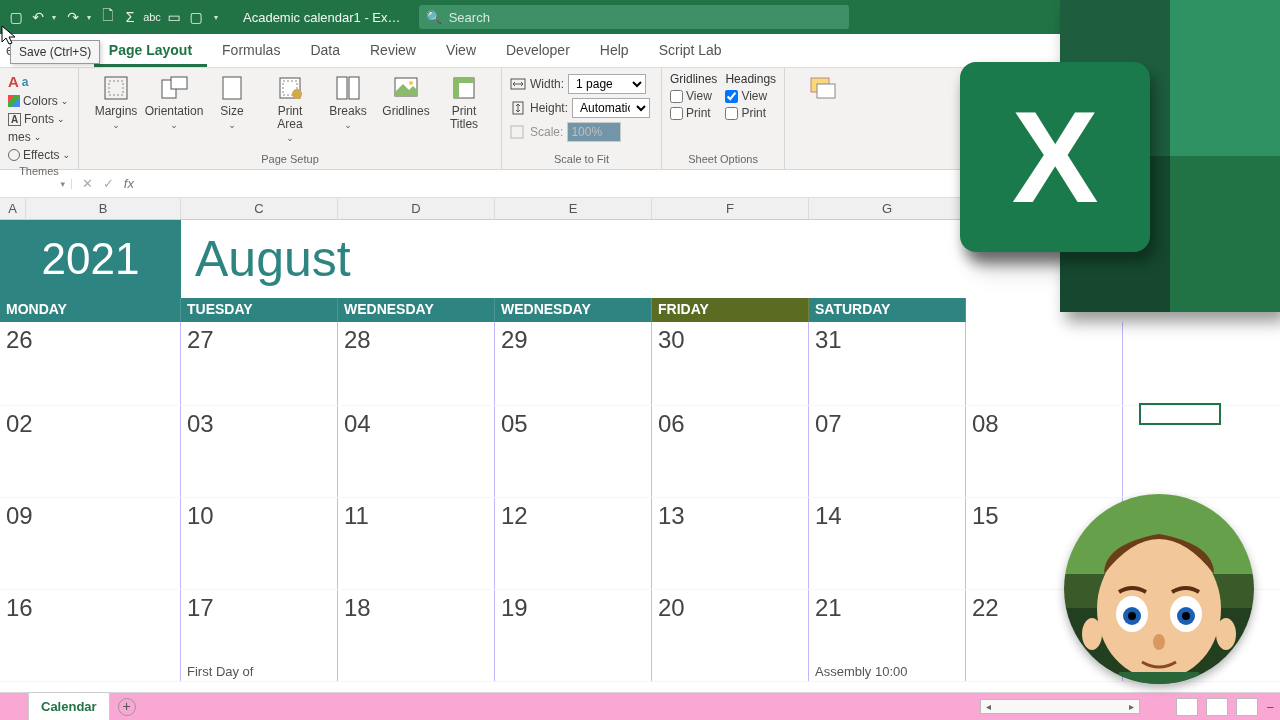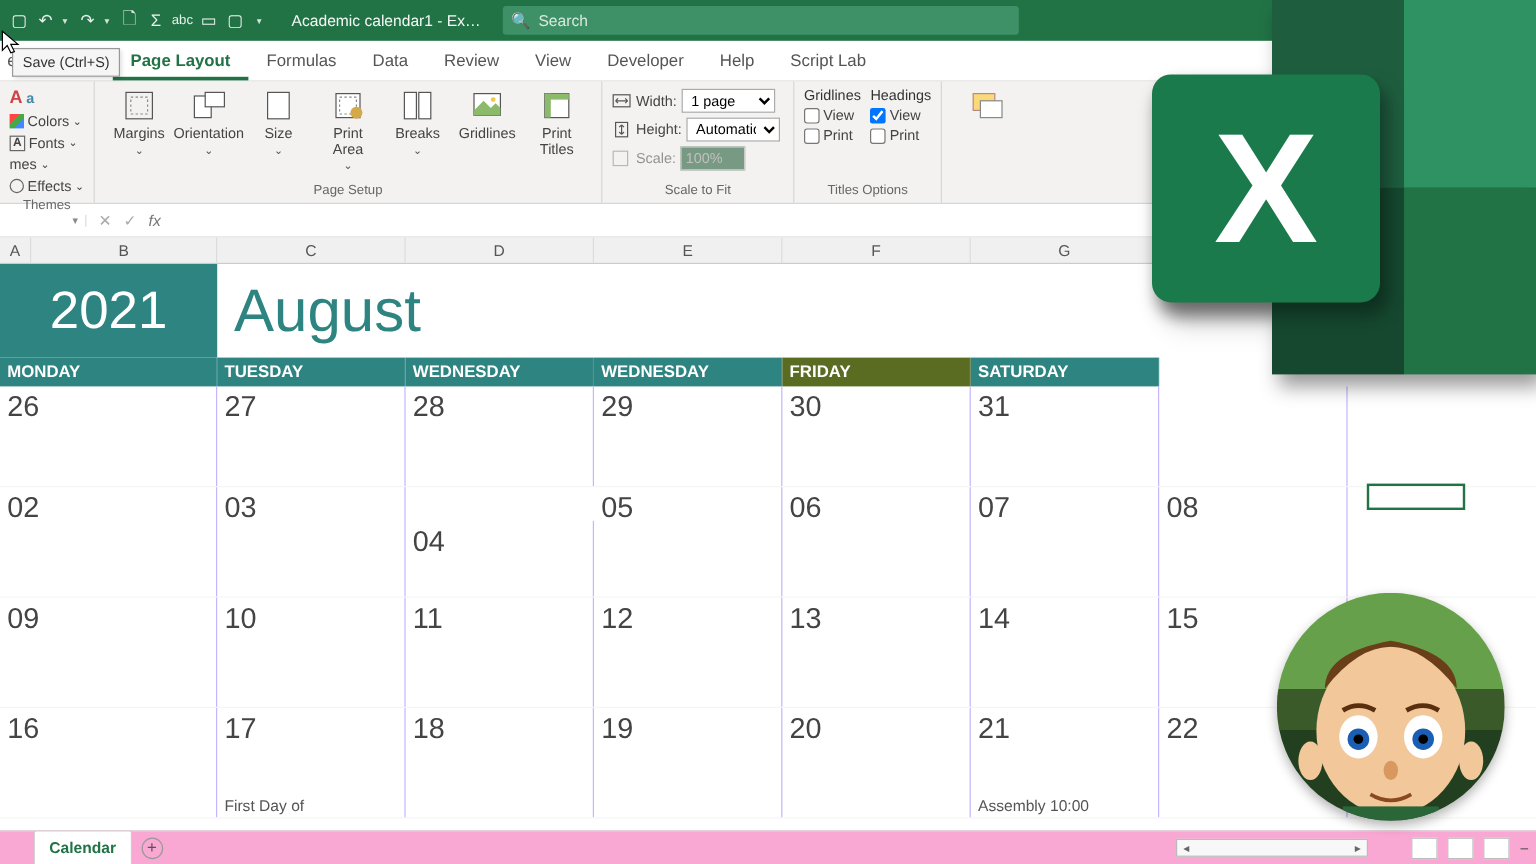--- a/index.html
+++ b/index.html
@@ -35,21 +35,21 @@
 .bigbtn{width:58px;display:flex;flex-direction:column;align-items:center;gap:3px;padding-top:2px;font-size:12px;color:#444;}
 .bigbtn svg{width:30px;height:28px;}
 .bigbtn .cap{text-align:center;line-height:13px;}
 .bigbtn .dd{font-size:9px;color:#555;}
 
 .scalegrp .body{flex-direction:column;gap:4px;font-size:12px;color:#444;padding-top:2px;}
 .scrow{display:flex;align-items:center;gap:4px;}
 .scrow .svgic{width:16px;height:14px;}
 .scrow select,.scrow input{font-size:12px;border:1px solid #aaa;background:#fff;height:20px;padding:0 3px;}
 .scrow select{width:78px;}
-.scrow input{width:54px;color:#999;background:#14532d;}
+.scrow input{width:54px;color:#999;background:#0c4a6e;}
 .scrow.disabled{opacity:.55;}
 
 .sheetopt .body{flex-direction:row;gap:8px;font-size:12px;}
 .shcol{display:flex;flex-direction:column;gap:3px;}
 .shcol .hd{color:#333;}
 .shcol label{display:flex;align-items:center;gap:3px;color:#444;}
 
 .fbar{height:28px;background:#fff;border-bottom:1px solid #ddd;display:flex;align-items:center;font-size:13px;color:#666;}
 .namebox{width:72px;border-right:1px solid #ddd;padding:0 6px;display:flex;justify-content:flex-end;align-items:center;}
 .fxbtns{display:flex;align-items:center;gap:10px;padding:0 10px;color:#aaa;}
@@ -273,21 +273,21 @@
         <label>
             <input type="checkbox" checked="" style="">
             <span>View</span>
           </label>
         <label>
             <input type="checkbox" style="">
             <span>Print</span>
           </label>
       </div>
     </div>
-    <div class="lbl">Titles Options</div>
+    <div class="lbl">Sheet Options</div>
   </div>
 
   <div class="grp" style="border-right:none;flex:1;">
     <div class="body">
       <div class="bigbtn">
         <svg>
             <rect x="4" y="4" width="18" height="14" fill="#f9d978" stroke="#b88"></rect>
             <rect x="10" y="10" width="18" height="14" fill="#fff" stroke="#888"></rect>
           </svg>
       </div>
@@ -358,21 +358,21 @@
             <div class="dn"></div>
           </div>
         </div>
         <div class="week">
           <div class="day" style="width: 181px;">
             <div class="dn">02</div>
           </div>
           <div class="day" style="width: 157px;">
             <div class="dn">03</div>
           </div>
-          <div class="day" style="width: 157px; margin-top: 28px;">
+          <div class="day" style="width: 157px;">
             <div class="dn">04</div>
           </div>
           <div class="day" style="width: 157px;">
             <div class="dn">05</div>
           </div>
           <div class="day" style="width: 157px;">
             <div class="dn">06</div>
           </div>
           <div class="day" style="width: 157px;">
             <div class="dn">07</div>

